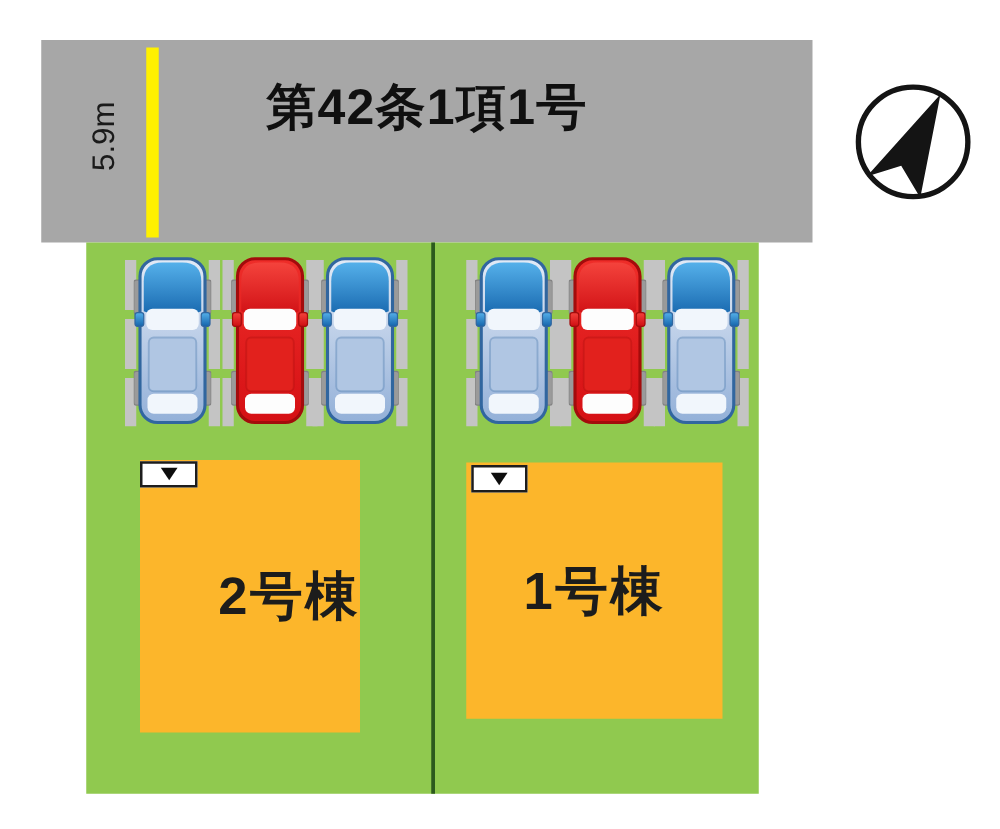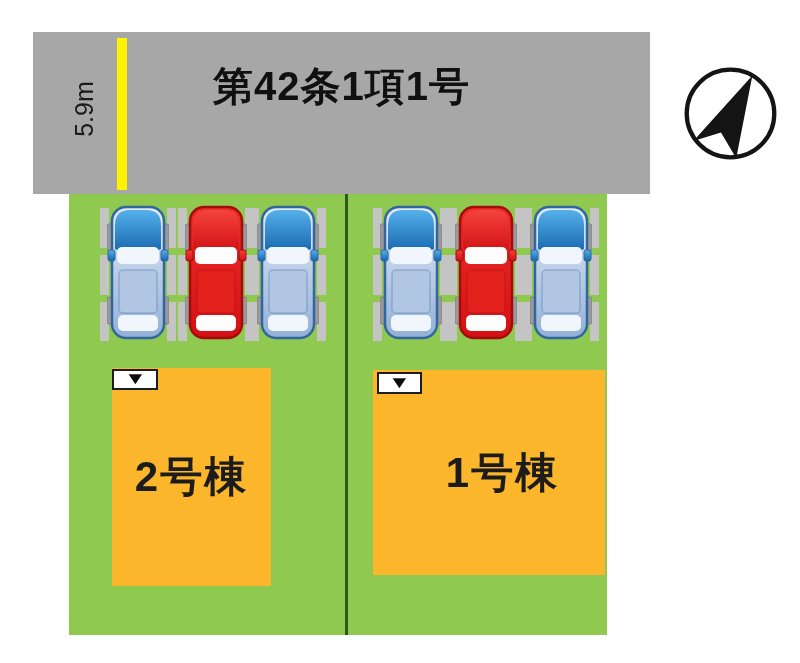--- a/index.html
+++ b/index.html
@@ -16,22 +16,22 @@
     font-size:25px;font-weight:500;color:#1a1a1a;white-space:nowrap;}
   #road-edge-line{position:absolute;left:84px;top:6px;width:10px;height:152px;}
   
   #compass{position:absolute;left:681px;top:64px;width:99px;height:99px;}
   
   #site{position:absolute;left:69px;top:194px;width:538px;height:441px;}
   #plot-divider{position:absolute;left:276px;top:0;width:3px;height:441px;}
   
   .building{position:absolute;display:flex;align-items:center;justify-content:center;
     font-size:42px;font-weight:600;color:#1c1c1c;letter-spacing:2px;}
-  #building-2{left:112px;top:368px;width:159px;height:218px;}
-  #building-1{left:373px;top:370px;width:205px;height:205px;padding-left:27px;}
+  #building-2{left:112px;top:368px;width:176px;height:218px;justify-content:flex-end;}
+  #building-1{left:373px;top:370px;width:205px;height:205px;}
   
   .entrance-marker{position:absolute;background:#ffffff;border:2px solid #1d1d1d;
     display:flex;align-items:center;justify-content:center;
     font-size:17px;line-height:1;color:#0d0d0d;}
   .entrance-marker span{transform:scaleX(1.35) translateY(-1px);display:inline-block;}
   #marker-2{left:112px;top:369px;width:42px;height:17px;}
   #marker-1{left:377px;top:372px;width:41px;height:18px;}
   
   .car-slot{position:absolute;width:76px;height:137px;}
   .stall-line{position:absolute;top:4px;width:9px;height:133px;

